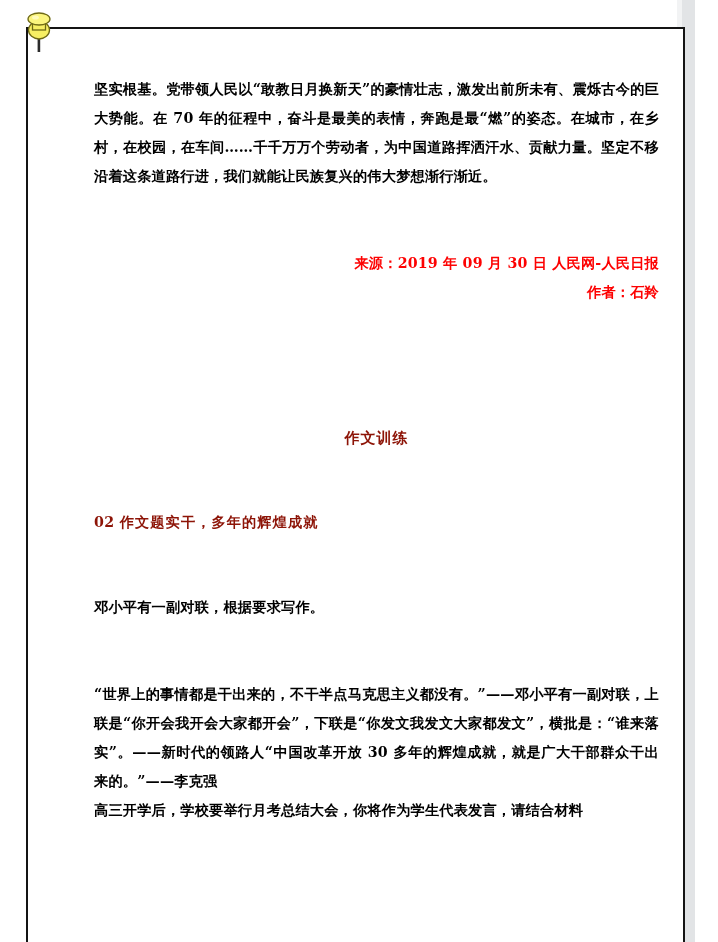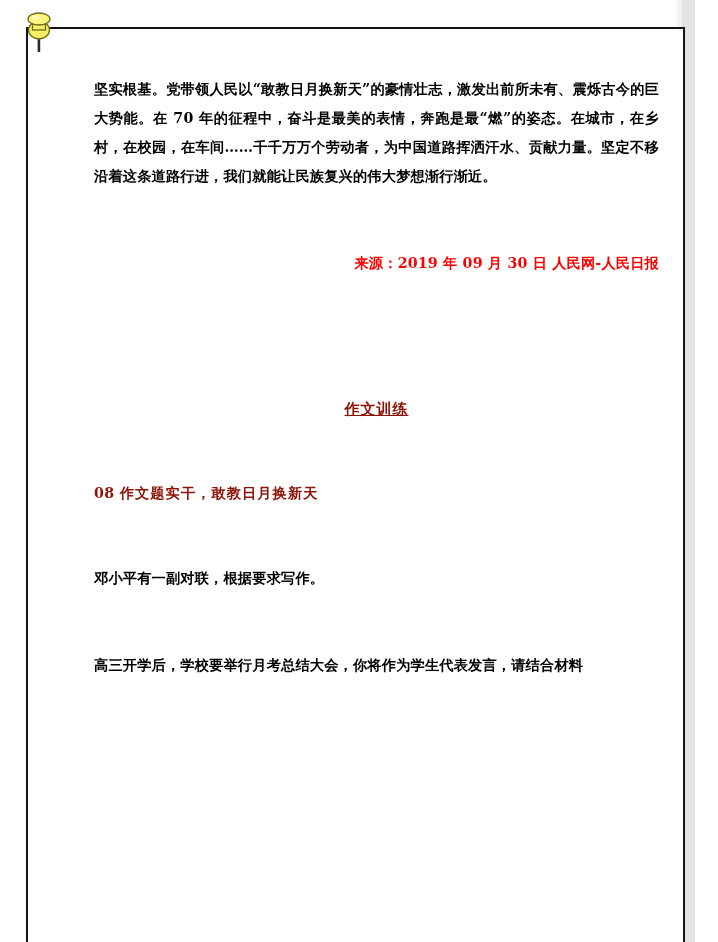--- a/index.html
+++ b/index.html
@@ -103,21 +103,20 @@
 
   .section-title {
     text-align: center;
     color: #8d1407;
     font-family: "DejaVu Serif", "Liberation Serif", serif;
     font-weight: bold;
     font-size: 15px;
     letter-spacing: 1px;
     line-height: 26px;
     margin: 0;
-    text-decoration: underline;
   }
 
   .prompt-title {
     color: #8d1407;
     font-family: "DejaVu Serif", "Liberation Serif", serif;
     font-weight: bold;
     font-size: 14.2px;
     letter-spacing: 1.1px;
     line-height: 26px;
     margin: 0;
@@ -144,37 +143,39 @@
 
       <p class="para">坚实根基。党带领人民以“敢教日月换新天”的豪情壮志，激发出前所未有、震烁古今的巨大势能。在 70 年的征程中，奋斗是最美的表情，奔跑是最“燃”的姿态。在城市，在乡村，在校园，在车间……千千万万个劳动者，为中国道路挥洒汗水、贡献力量。坚定不移沿着这条道路行进，我们就能让民族复兴的伟大梦想渐行渐近。</p>
 
       <div class="gap-lg"></div>
 
 
       <div class="gap-lg"></div>
 
       <div class="source-block">
         <p class="source-line"><span>来源：</span><span>2019 年 09 月 30 日  人民网-人民日报</span></p>
+        <p class="source-line"><span>作者：</span><span>石羚</span></p>
       </div>
 
       <div class="gap-xxl"></div>
       <div style="height:44px"></div>
 
       <p class="section-title">作文训练</p>
 
       <div class="gap-xl"></div>
 
-      <p class="prompt-title"><span class="prompt-num">08</span><span>作文题实干，敢教日月换新天</span></p>
+      <p class="prompt-title"><span class="prompt-num">02</span><span>作文题实干，多年的辉煌成就</span></p>
 
       <div class="gap-xl"></div>
 
       <p class="para">邓小平有一副对联，根据要求写作。</p>
 
       <div class="gap-xl"></div>
 
+      <p class="para">“世界上的事情都是干出来的，不干半点马克思主义都没有。”——邓小平有一副对联，上联是“你开会我开会大家都开会”，下联是“你发文我发文大家都发文”，横批是：“谁来落实”。——新时代的领路人“中国改革开放 30 多年的辉煌成就，就是广大干部群众干出来的。”——李克强</p>
 
       <p class="para tight-line">高三开学后，学校要举行月考总结大会，你将作为学生代表发言，请结合材料</p>
 
     </div>
   </div>
 
   <svg id="pushpin" viewBox="0 0 34 48" xmlns="http://www.w3.org/2000/svg">
 
     <rect x="15.6" y="26" width="2.6" height="18" fill="#2b2b2b"></rect>
 

